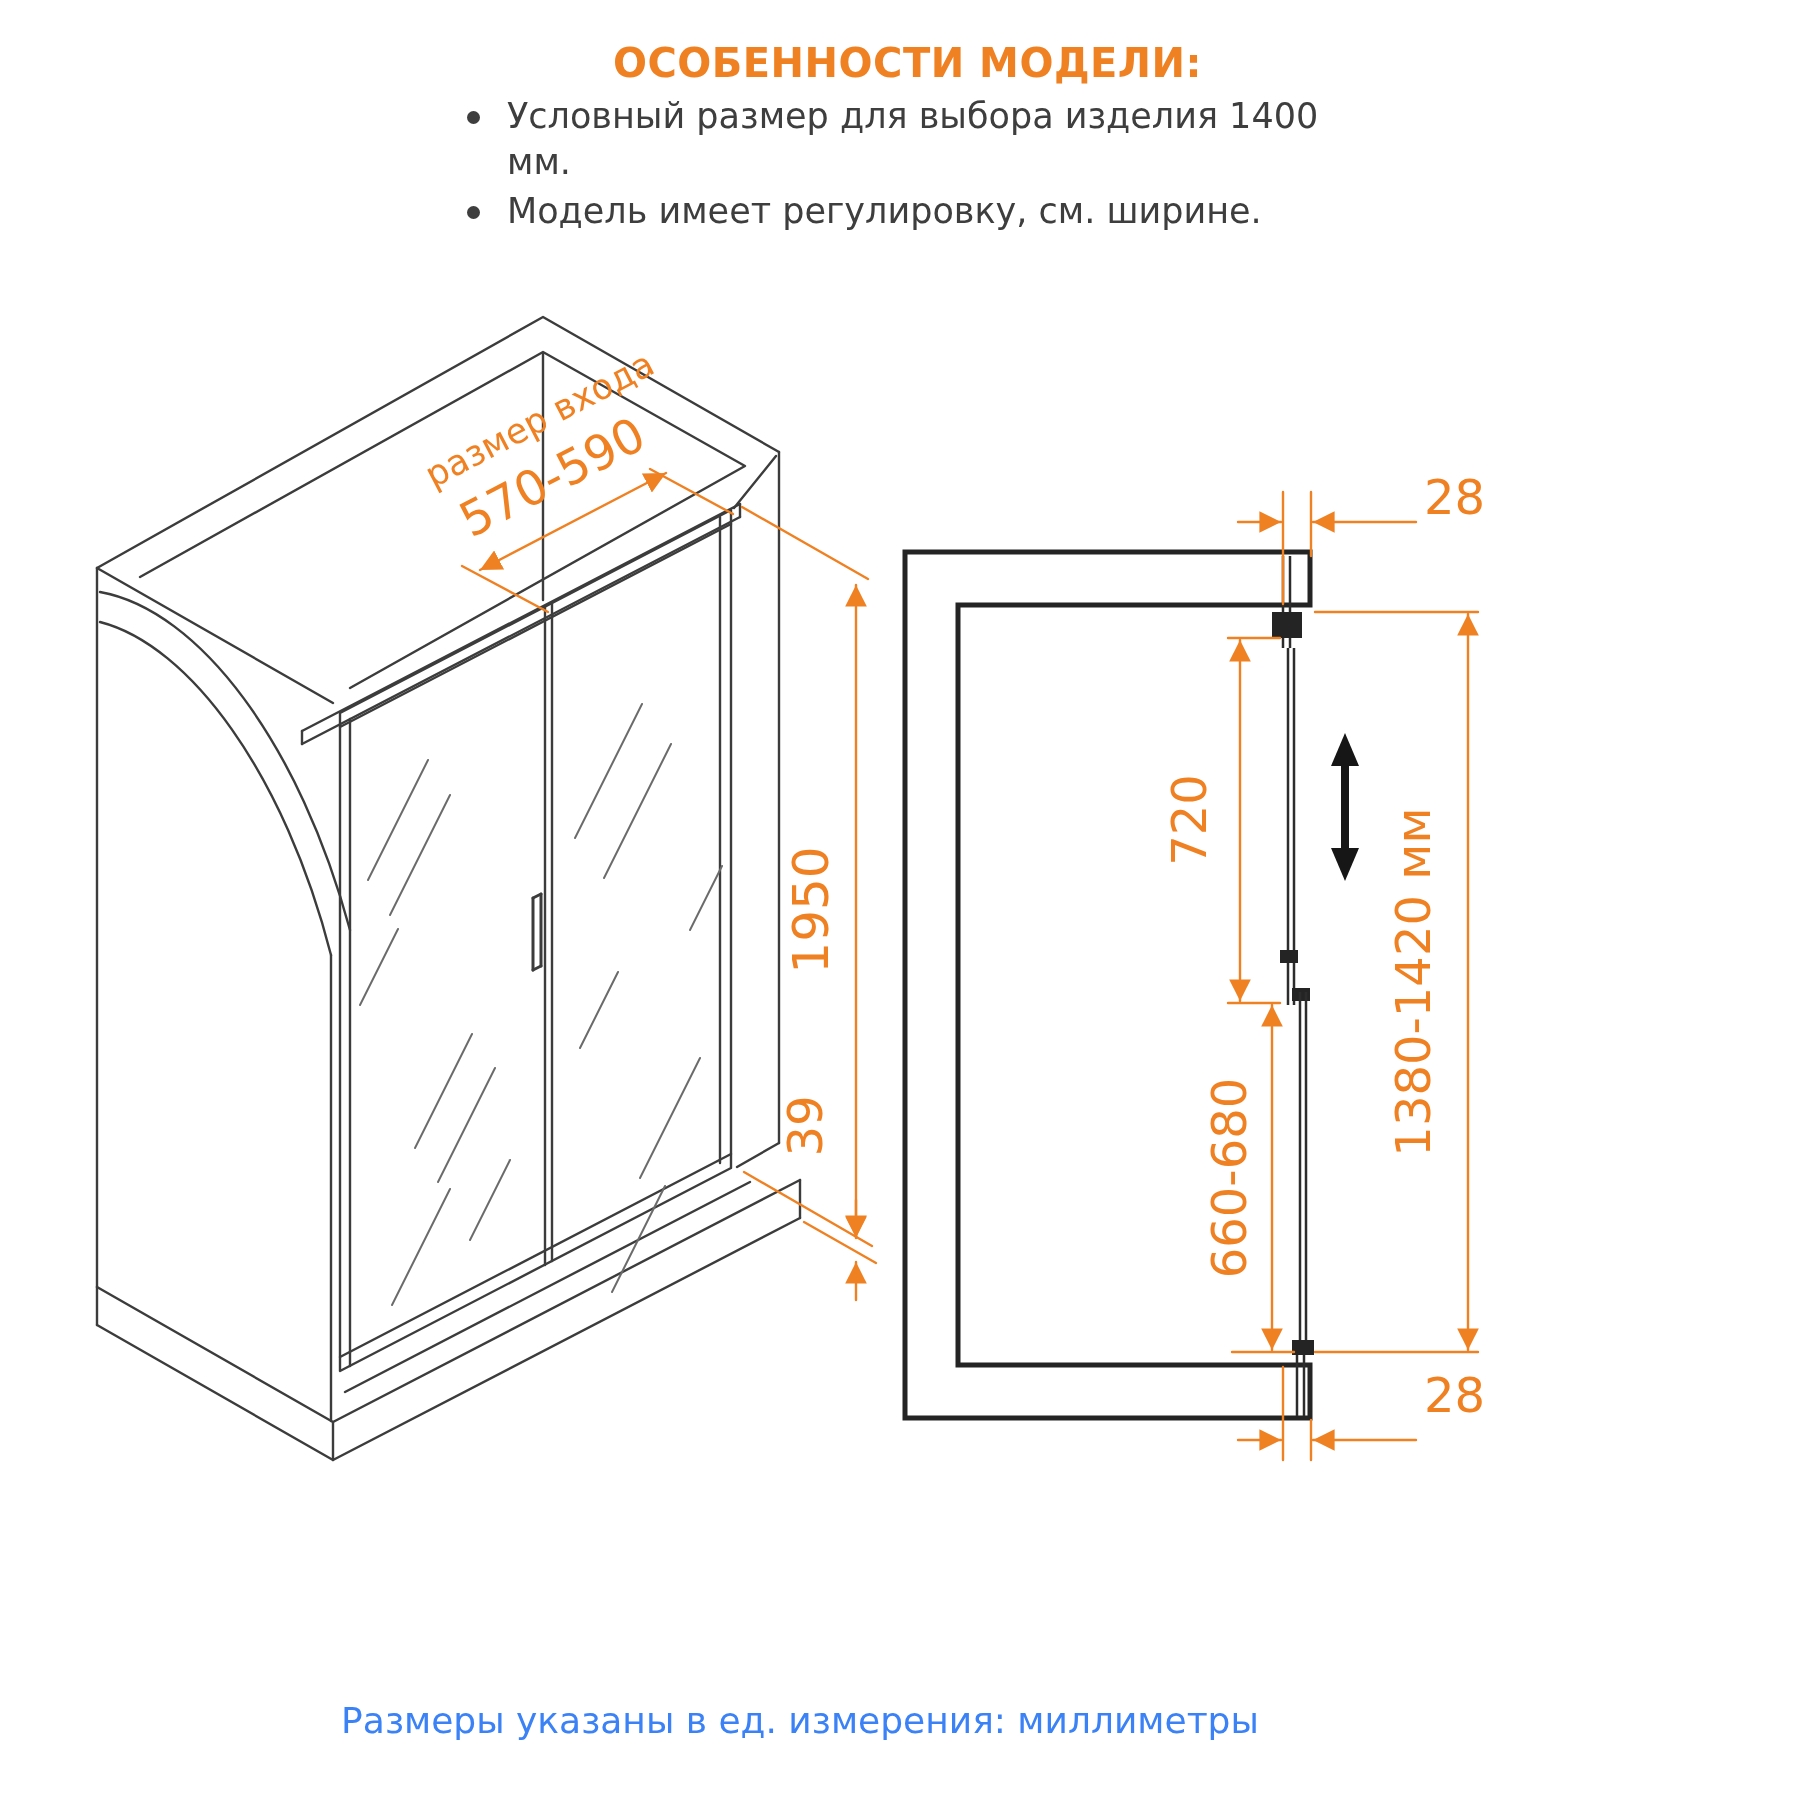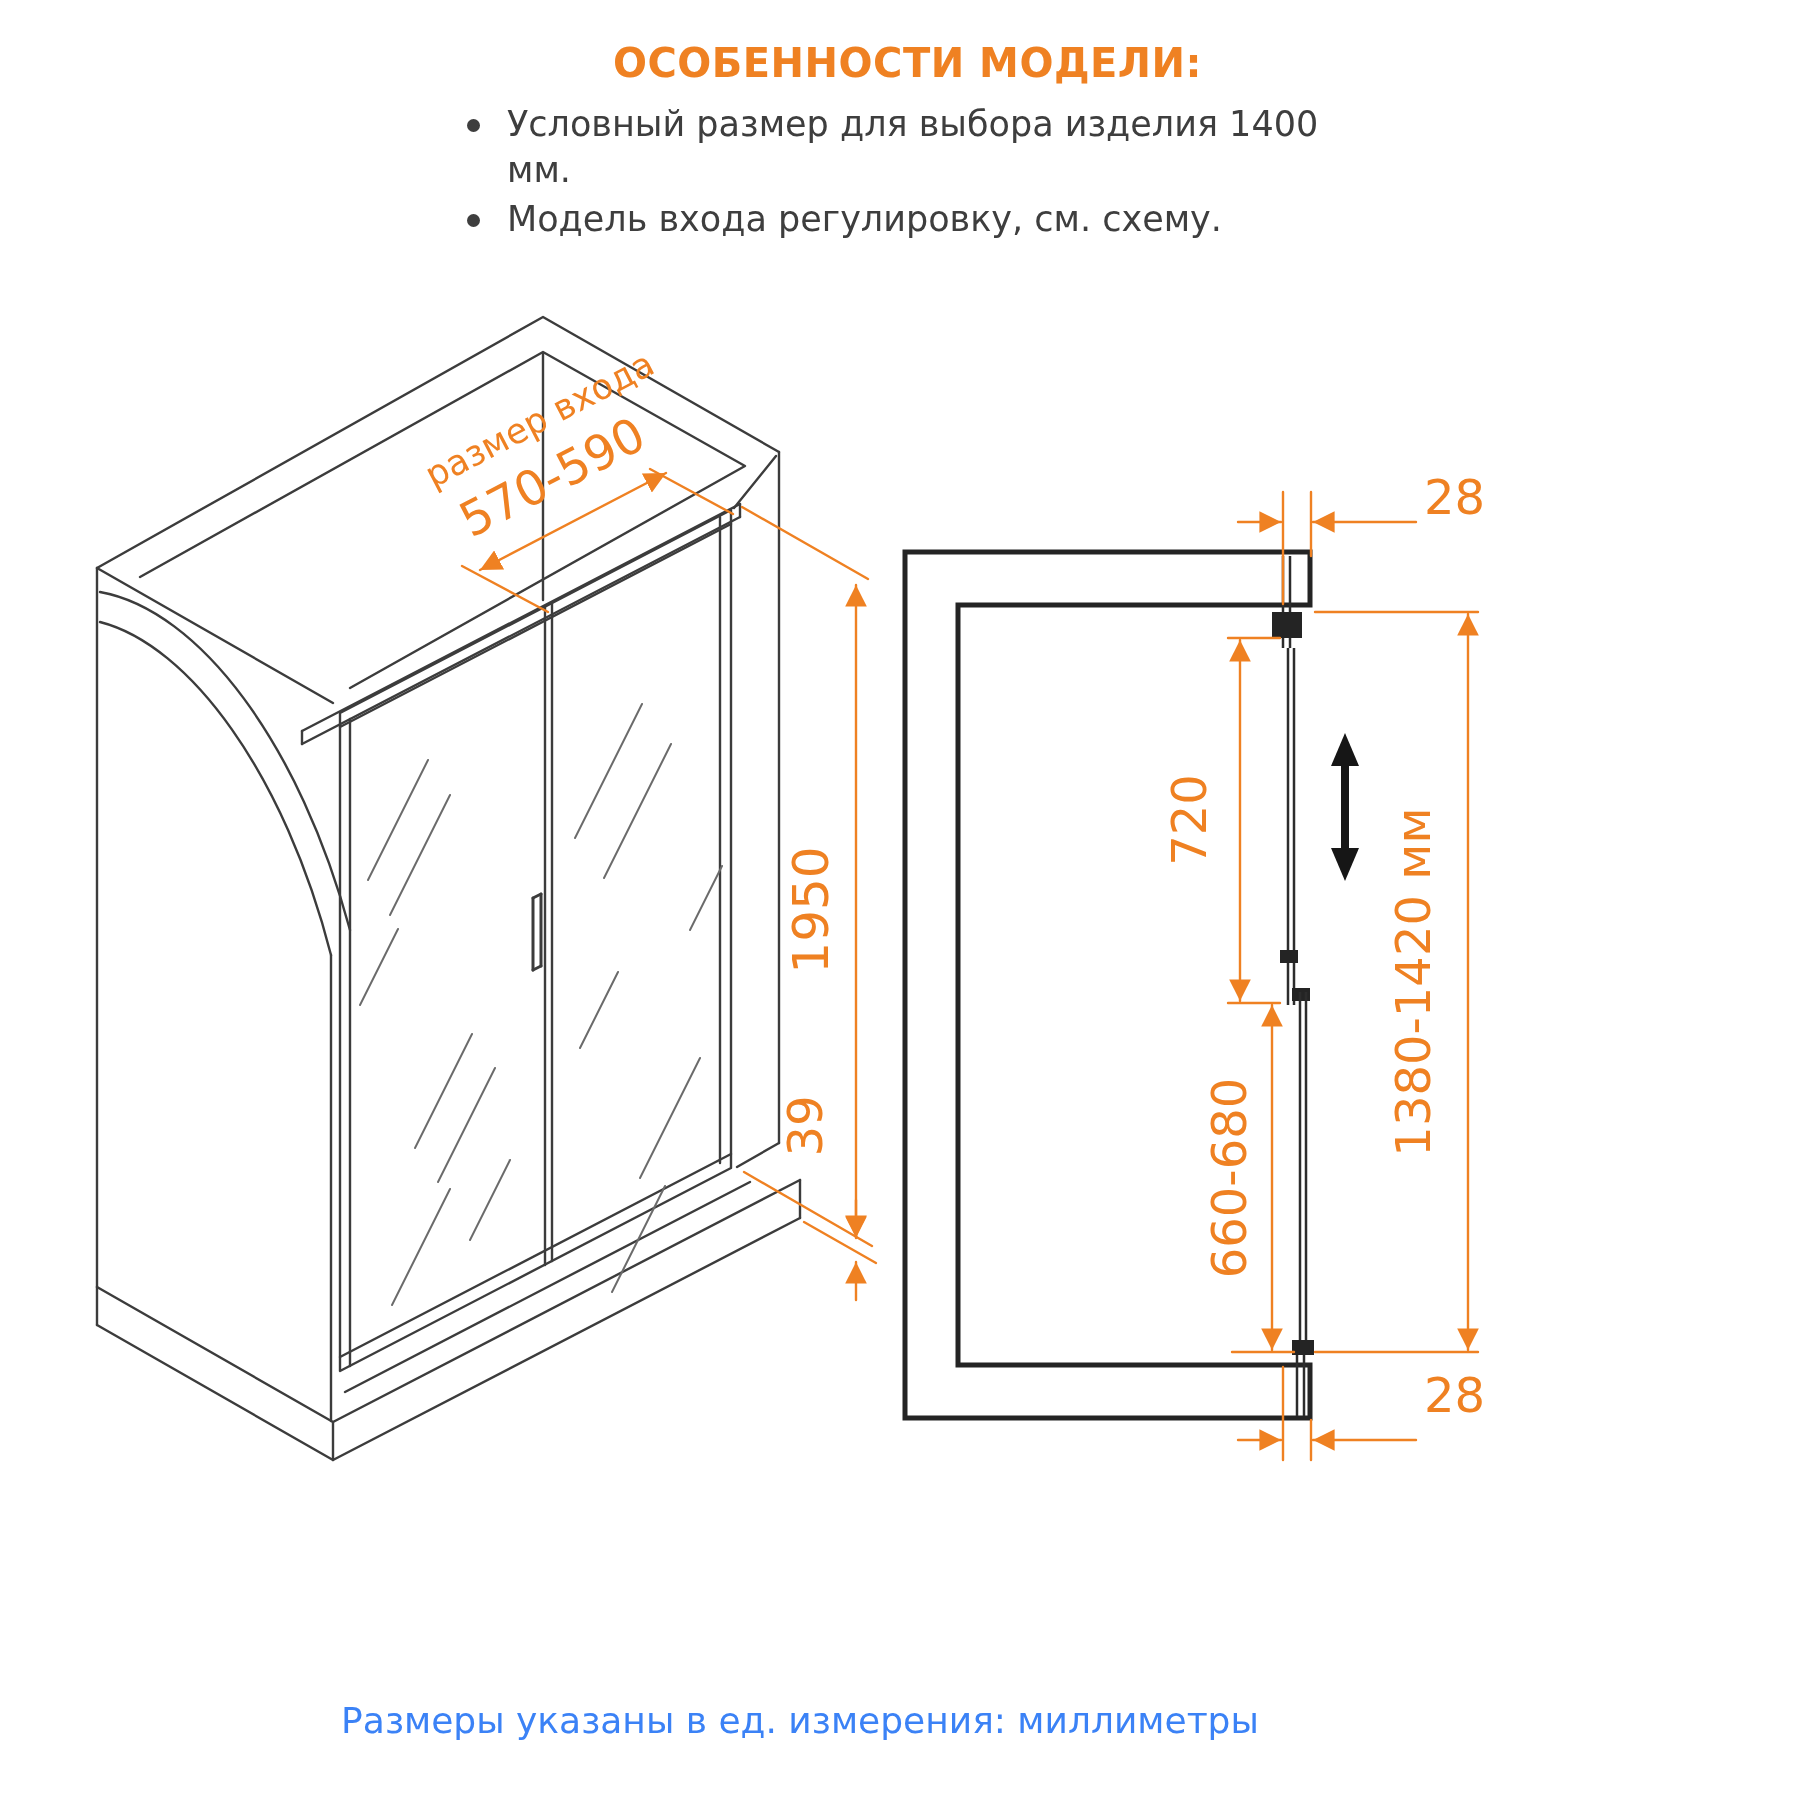--- a/index.html
+++ b/index.html
@@ -1,37 +1,37 @@
 <!DOCTYPE html>
 <html><head>
 <meta charset="utf-8">
 <style>
   *{margin:0;padding:0;box-sizing:border-box}
   html,body{background:#ffffff}
   body{width:1800px;height:1800px;font-family:"DejaVu Sans","Liberation Sans",sans-serif}
   .page{position:relative;width:1616px;height:1800px;background:#fff;overflow:hidden}
   .features{position:absolute;left:455px;top:40px;width:905px}
   .features h1{color:#EF8122;font-size:40px;font-weight:700;text-align:center;letter-spacing:.5px}
-  .features ul{list-style:none;margin-top:16px}
+  .features ul{list-style:none;margin-top:8px}
   .features li{position:relative;font-size:35px;line-height:1.3;color:#3E3E3E;padding-left:52px;margin-bottom:4px}
   .features li::before{content:"";position:absolute;left:12px;top:17px;width:13px;height:13px;border-radius:50%;background:#3E3E3E}
   .drawing{position:absolute;left:0;top:0}
   .footnote{position:absolute;left:0;top:1700px;width:1600px;text-align:center;font-size:36px;color:#3b82f6}
   .dimtext{fill:#EF8122;font-family:"DejaVu Sans","Liberation Sans",sans-serif}
 </style>
 </head>
 <body>
 
 <div class="page">
 
   <div class="features">
     <h1>ОСОБЕННОСТИ МОДЕЛИ:</h1>
     <ul>
       <li>Условный размер для выбора изделия 1400 мм.</li>
-      <li>Модель входа регулировку, см. схему.</li>
+      <li>Модель имеет регулировку, см. ширине.</li>
     </ul>
   </div>
 
   <svg class="drawing" width="1800" height="1800" viewBox="0 0 1800 1800">
     <defs>
       <marker id="arO" viewBox="0 0 10 10" refX="10" refY="5" markerWidth="9" markerHeight="9" orient="auto-start-reverse">
         <path d="M0,0 L10,5 L0,10 z" fill="#EF8122"></path>
       </marker>
     </defs>
 

